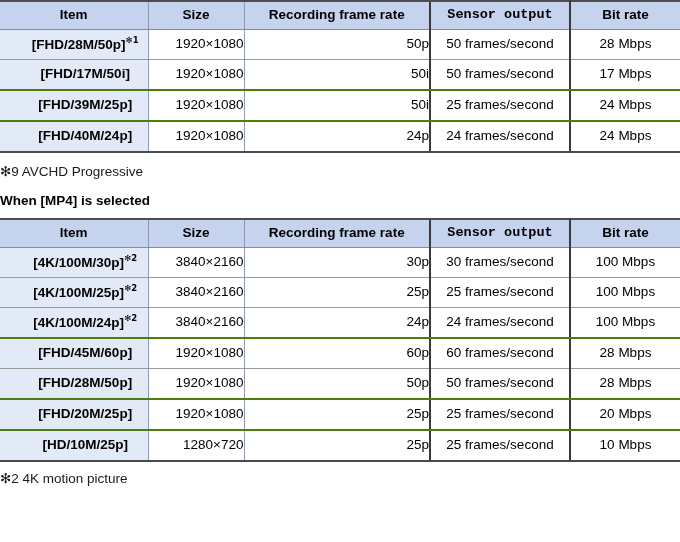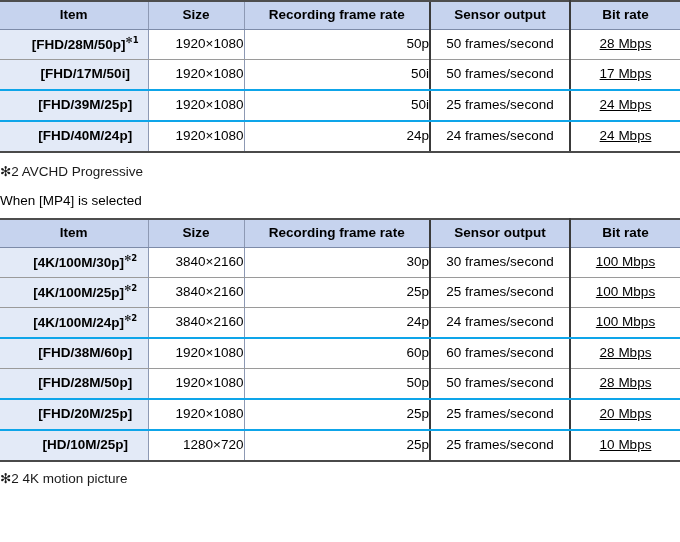--- a/index.html
+++ b/index.html
@@ -48,41 +48,41 @@
   
   tr.hdr th {
     height: 27px;
     background: #c6d3ee;
     font-weight: bold;
     font-size: 13.5px;
     border-top: 2px solid #4d4d4d;
     border-bottom: 1px solid #7d8ba8;
   }
   tr.hdr th.sep     { border-left: 1px solid #8d99b4; }
-  tr.hdr th.sep-dk  { border-left: 2px solid #3a3a3a; }
+  tr.hdr th.sep-dk  { border-left: 2px solid #3a3a3a; font-family: Liberation Mono, monospace; }
   tr.hdr th.first   { border-left: none; }
 
   
   tr.row td {
     height: 29px;
     background: #ffffff;
     border-bottom: 1px solid #9a9a9a;
   }
   tr.row td.item {
     background: #e3eaf7;
     font-weight: bold;
     border-bottom: 1px solid #9a9a9a;
     padding-left: 23px;
   }
   tr.row td.sep    { border-left: 1px solid #8d99b4; text-align: right; }
   tr.row td.sep-dk { border-left: 2px solid #3a3a3a; }
-  tr.row td.last   { border-right: none; text-decoration: underline; }
-
-  
-  tr.row.heavy td { border-bottom: 2px solid #0ea5e9; }
+  tr.row td.last   { border-right: none; }
+
+  
+  tr.row.heavy td { border-bottom: 2px solid #4d7c0f; }
 
   tr.row.lastrow td { border-bottom: 2px solid #4a4a4a; }
 
   
   td.sensor, th.sensor { border-right: 2px solid #3a3a3a; }
 
   .sup {
     font-size: 8.5px;
     vertical-align: super;
     font-weight: bold;
@@ -97,21 +97,21 @@
     margin: 0;
   }
 
   .note-gap-1 { height: 11px; }
   .note-gap-2 { height: 13px; }
   .note-gap-3 { height: 10px; }
   .note-gap-4 { height: 9px;  }
 
   .section-title {
     font-size: 13.5px;
-    font-weight: normal;
+    font-weight: bold;
     color: #000;
   }
 
   .star { font-family: "DejaVu Sans", sans-serif; }
 </style>
 </head>
 <body>
 
 <div class="page">
 
@@ -158,21 +158,21 @@
           <td class="item">[FHD/40M/24p]</td>
           <td class="sep">1920×1080</td>
           <td class="sep">24p</td>
           <td class="sep-dk sensor">24 frames/second</td>
           <td class="last">24 Mbps</td>
         </tr>
       </tbody>
   </table>
 
   <div class="note-gap-1"></div>
-  <div class="note">✻2 AVCHD Progressive</div>
+  <div class="note">✻9 AVCHD Progressive</div>
 
   <div class="note-gap-2"></div>
   <div class="section-title">When [MP4] is selected</div>
   <div class="note-gap-3"></div>
 
   <table class="spec" id="tbl-mp4">
     <colgroup>
       <col class="c-item">
         <col class="c-size">
         <col class="c-rate">
@@ -204,21 +204,21 @@
           <td class="last">100 Mbps</td>
         </tr>
         <tr class="row heavy">
           <td class="item">[4K/100M/24p]<span class="sup star">✻2</span></td>
           <td class="sep">3840×2160</td>
           <td class="sep">24p</td>
           <td class="sep-dk sensor">24 frames/second</td>
           <td class="last">100 Mbps</td>
         </tr>
         <tr class="row">
-          <td class="item">[FHD/38M/60p]</td>
+          <td class="item">[FHD/45M/60p]</td>
           <td class="sep">1920×1080</td>
           <td class="sep">60p</td>
           <td class="sep-dk sensor">60 frames/second</td>
           <td class="last">28 Mbps</td>
         </tr>
         <tr class="row heavy">
           <td class="item">[FHD/28M/50p]</td>
           <td class="sep">1920×1080</td>
           <td class="sep">50p</td>
           <td class="sep-dk sensor">50 frames/second</td>

